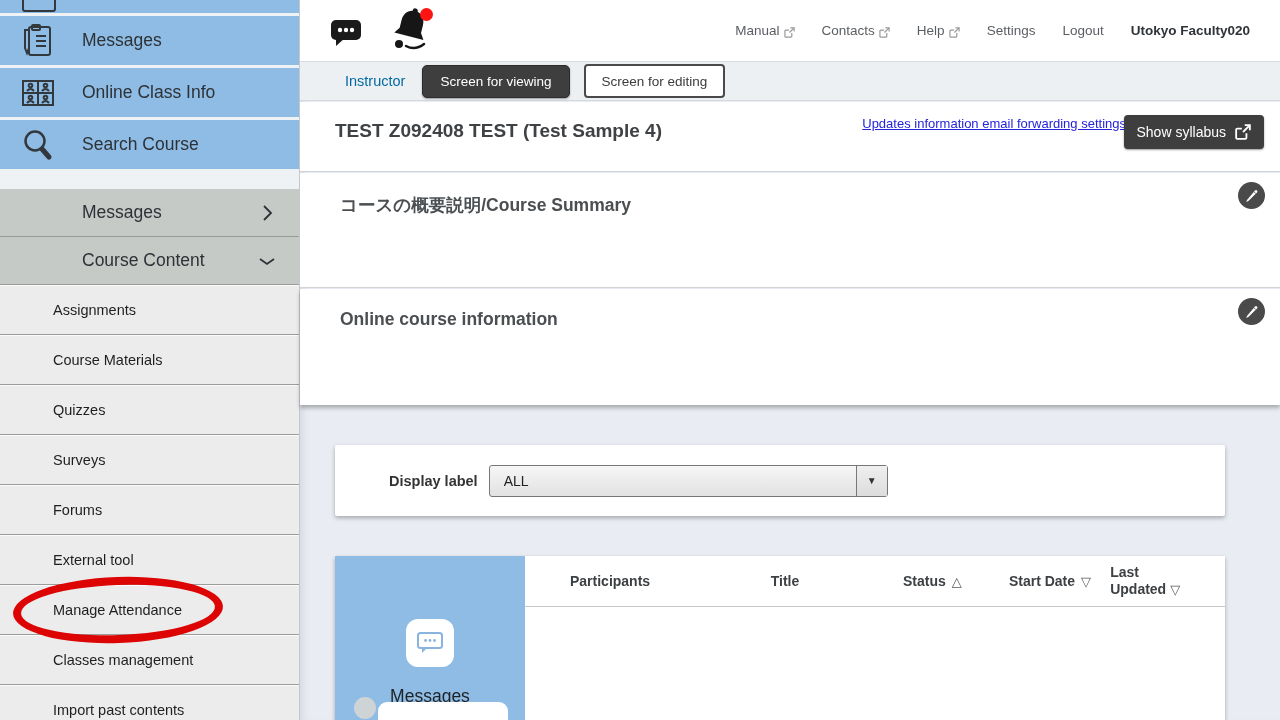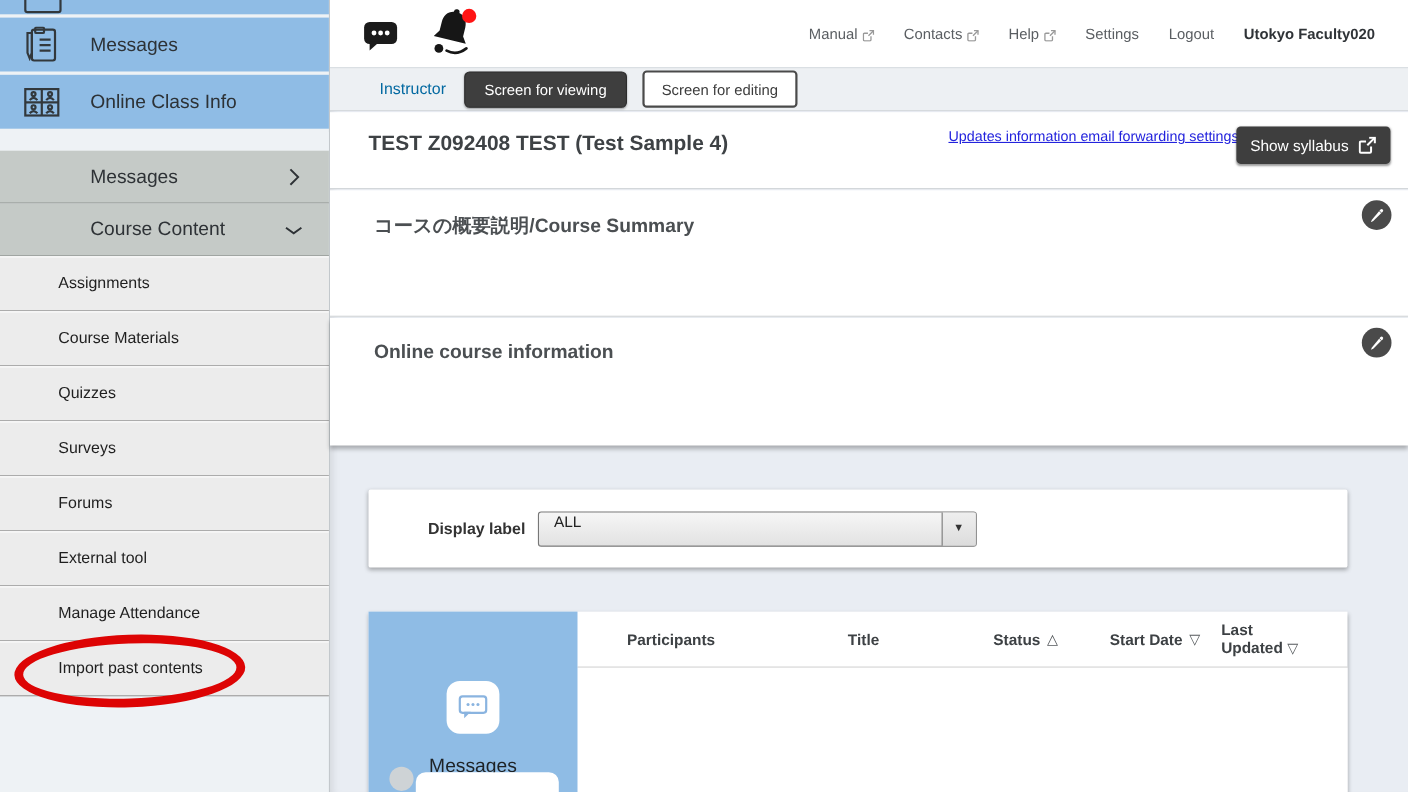--- a/index.html
+++ b/index.html
@@ -50,21 +50,21 @@
 
   
   .section1{position:absolute;left:0;top:173px;width:980px;height:115px;background:#fff;border-bottom:1px solid #d2d5d8;box-sizing:border-box;}
   .section2{position:absolute;left:0;top:289px;width:980px;height:116px;background:#fff;box-shadow:0 3px 4px rgba(0,0,0,.28);}
   .sec-heading{position:absolute;left:40px;top:20px;font-size:17.5px;font-weight:bold;color:#4b4f52;}
   .edit-btn{position:absolute;right:15px;top:9px;width:27px;height:27px;border-radius:50%;background:#4a4a4a;display:flex;align-items:center;justify-content:center;cursor:pointer;}
 
   
   .filter-panel{position:absolute;left:35px;top:445px;width:890px;height:71px;background:#fff;border-radius:2px;box-shadow:0 2px 4px rgba(0,0,0,.3);display:flex;align-items:center;}
   .filter-lbl{margin-left:54px;font-size:14.5px;font-weight:bold;color:#333;}
-  .select-box{margin-left:11px;width:399px;height:32px;border:1px solid #777;border-radius:3px;background:linear-gradient(#f6f6f6,#e2e2e2);display:flex;box-sizing:border-box;cursor:pointer;}
+  .select-box{margin-left:11px;width:399px;height:32px;border:1px solid #777;border-radius:3px;background:linear-gradient(#f6f6f6,#e2e2e2);display:flex;align-items:center;box-sizing:border-box;cursor:pointer;}
   .select-val{flex:1;padding-left:14px;font-size:14px;color:#222;}
   .select-arrow{width:30px;height:100%;border-left:1px solid #777;display:flex;align-items:center;justify-content:center;font-size:10px;color:#333;background:linear-gradient(#efefef,#dcdcdc);}
 
   .messages-panel{position:absolute;left:35px;top:556px;width:890px;height:200px;background:#fff;box-shadow:0 2px 4px rgba(0,0,0,.3);display:flex;}
   .tile{width:190px;background:#8fbce5;position:relative;flex:none;}
   .tile-icon{position:absolute;left:71px;top:63px;width:48px;height:48px;background:#fff;border-radius:12px;display:flex;align-items:center;justify-content:center;}
   .tile-lbl{position:absolute;left:0;top:130px;width:190px;text-align:center;font-size:17.5px;color:#1e2225;}
   .tile-circle{position:absolute;left:19px;top:141px;width:22px;height:22px;background:#ced3d6;border-radius:50%;}
   .tile-pill{position:absolute;left:43px;top:146px;width:130px;height:30px;background:#fff;border-radius:9px;}
   .tbl{flex:1;display:flex;flex-direction:column;}
@@ -119,20 +119,29 @@
             <path d="M22 15 q3.5-4 7 0"></path>
           <circle cx="10.5" cy="21.5" r="1.8"></circle>
             <path d="M7 27 q3.5-4 7 0"></path>
           <circle cx="25.5" cy="21.5" r="1.8"></circle>
             <path d="M22 27 q3.5-4 7 0"></path>
         </svg>
       </span>
       <span class="lbl">Online Class Info</span>
     </div>
 
+    <div class="side-row row-blue">
+      <span class="icon-box">
+        <svg viewBox="0 0 36 34" width="36" height="34" fill="none" stroke="#32383c">
+          <circle cx="15" cy="13" r="9.5" stroke-width="2.5"></circle>
+          <line x1="22" y1="21" x2="29" y2="29" stroke-width="5" stroke-linecap="round"></line>
+        </svg>
+      </span>
+      <span class="lbl">Search Course</span>
+    </div>
 
     <div class="band"></div>
 
     <div class="side-row row-gray">
       <span class="lbl">Messages</span>
       <span class="chev">
         <svg viewBox="0 0 20 20" width="20" height="20" fill="none" stroke="#2e3236" stroke-width="1.8">
             <polyline points="7,3 14,10 7,17"></polyline>
           </svg>
       </span>
@@ -160,20 +169,23 @@
         <span class="lbl">Surveys</span>
       </div>
     <div class="side-row row-light">
         <span class="lbl">Forums</span>
       </div>
     <div class="side-row row-light">
         <span class="lbl">External tool</span>
       </div>
     <div class="side-row row-light">
         <span class="lbl">Manage Attendance</span>
+      </div>
+    <div class="side-row row-light">
+        <span class="lbl">Classes management</span>
       </div>
     <div class="side-row row-light">
         <span class="lbl">Import past contents</span>
       </div>
 
     <div class="red-ellipse"></div>
   </div>
 
   <div class="main">
 

